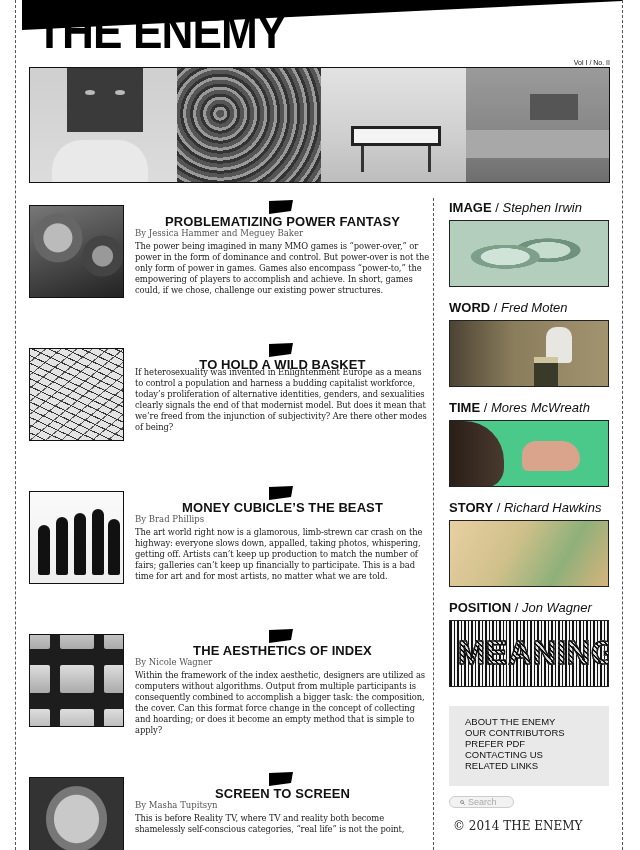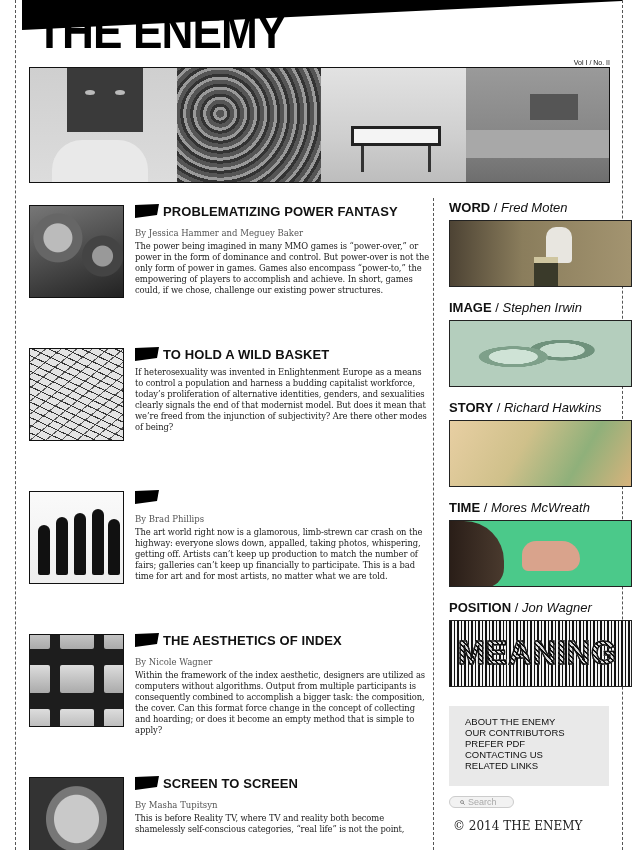--- a/index.html
+++ b/index.html
@@ -33,21 +33,21 @@
     .hero-3 .gurney { position: absolute; left: 30px; top: 58px; width: 90px; height: 20px; background: #f4f4f4; border: 3px solid #222; }
     .hero-3 .legs { position: absolute; left: 40px; top: 78px; width: 70px; height: 26px; border-left: 3px solid #333; border-right: 3px solid #333; }
     .hero-4 { width: 143px; background: linear-gradient(180deg,#9a9a9a 0%, #888 55%, #6e6e6e 100%); }
     .hero-4 .counter { position: absolute; left: 0; top: 62px; width: 100%; height: 28px; background: #a8a8a8; }
     .hero-4 .window { position: absolute; left: 64px; top: 26px; width: 48px; height: 26px; background: #555; }
 
     .articles { position: absolute; left: 29px; top: 200px; width: 395px; }
     .article { position: relative; height: 143px; }
     .article-thumb { position: absolute; left: 0; top: 5px; width: 95px; height: 93px; border: 1px solid #111; overflow: hidden; }
     .article-body { position: absolute; left: 106px; top: 0; width: 295px; }
-    .article-head { display: flex; align-items: center; height: 22px; }
+    .article-head { display: flex; align-items: center; height: 22px; flex-direction: column; }
     .flag-icon { width: 24px; height: 14px; margin-right: 4px; flex: 0 0 auto; }
     .article-title {
       font-family: "Liberation Sans", sans-serif; font-weight: bold; font-size: 13px;
       color: #111; letter-spacing: 0.1px; white-space: nowrap; cursor: pointer;
     }
     .article-byline { font-size: 8.5px; color: #555; margin-top: 5px; line-height: 12px; }
     .article-text { font-size: 8.4px; line-height: 11px; color: #222; margin-top: 2px; letter-spacing: -0.1px; }
 
     .thumb-1 { background: radial-gradient(circle at 30% 35%, #bbb 0 14px, #666 15px 24px, transparent 25px), radial-gradient(circle at 78% 55%, #999 0 10px, #444 11px 20px, transparent 21px), linear-gradient(160deg,#777,#222); }
     .thumb-2 { background: repeating-linear-gradient(25deg, transparent 0 6px, #333 6px 7px), repeating-linear-gradient(-40deg, transparent 0 9px, #555 9px 10px), #e4e4e4; }
@@ -55,21 +55,21 @@
     .thumb-3 .fig { position: absolute; bottom: 8px; width: 12px; height: 58px; background: #111; border-radius: 6px 6px 2px 2px; }
     .thumb-4 { background: #1d1d1d; }
     .thumb-4 .folder { position: absolute; width: 34px; height: 28px; background: linear-gradient(180deg,#ddd,#aaa); border-radius: 2px; }
     .thumb-5 { background: radial-gradient(ellipse at 50% 45%, #c9c9c9 0 22px, #777 23px 30px, #333 31px); }
 
     .sidebar { position: absolute; left: 449px; top: 198px; width: 160px; }
     .feature { height: 100px; position: relative; }
     .feature-label { font-family: "Liberation Sans", sans-serif; font-size: 13px; color: #111; height: 20px; line-height: 20px; white-space: nowrap; }
     .feature-label .cat { font-weight: bold; }
     .feature-label .author { font-style: italic; }
-    .feature-img { position: absolute; left: 0; top: 22px; width: 183px; height: 67px; border: 1px solid #222; overflow: hidden; cursor: pointer; }
+    .feature-img { position: absolute; left: 0; top: 22px; width: 160px; height: 67px; border: 1px solid #222; overflow: hidden; cursor: pointer; }
     .img-image { background: radial-gradient(ellipse at 35% 55%, #cfe3d6 0 24px, #7ea08a 25px 34px, transparent 35px), radial-gradient(ellipse at 62% 45%, #c6dccd 0 22px, #6f927c 23px 32px, transparent 33px), #b4cebd; }
     .img-word { background: linear-gradient(90deg,#4d4334 0%, #8a7d5c 40%, #a39470 100%); }
     .img-word .podium { position: absolute; left: 84px; top: 36px; width: 24px; height: 30px; background: #3a3a2a; border-top: 6px solid #cfc6a0; }
     .img-word .man { position: absolute; left: 96px; top: 6px; width: 26px; height: 36px; background: #e8e6e0; border-radius: 10px 10px 4px 4px; }
     .img-time { background: #4bc98a; }
     .img-time .face { position: absolute; left: 0; top: 0; width: 54px; height: 67px; background: linear-gradient(90deg,#2a1e18,#4a3a2e); border-radius: 0 40px 20px 0; }
     .img-time .thumb { position: absolute; left: 72px; top: 20px; width: 58px; height: 30px; background: #d9a38c; border-radius: 14px 18px 12px 6px; }
     .img-story { background: linear-gradient(120deg,#e8cfa3 0%, #cfc08a 40%, #8fb07a 70%, #d7b37c 100%); }
     .img-position { background: repeating-linear-gradient(90deg,#111 0 1.5px,#f4f4f4 1.5px 3.5px); }
     .img-position .word {
@@ -154,20 +154,21 @@
       <div class="fig" style="left:26px"></div>
       <div class="fig" style="left:44px;height:62px"></div>
       <div class="fig" style="left:62px;height:66px"></div>
       <div class="fig" style="left:78px;height:56px"></div>
     </div>
     <div class="article-body">
       <div class="article-head">
         <svg class="flag-icon" viewBox="0 0 24 14">
             <polygon points="0,1 24,0 22,11 0,14" fill="#000"></polygon>
           </svg>
+        <span class="article-title">MONEY CUBICLE’S THE BEAST</span>
       </div>
       <div class="article-byline">By Brad Phillips</div>
       <p class="article-text">The art world right now is a glamorous, limb-strewn car crash on the highway: everyone slows down, appalled, taking photos, whispering, getting off. Artists can’t keep up production to match the number of fairs; galleries can’t keep up financially to participate. This is a bad time for art and for most artists, no matter what we are told.</p>
     </div>
   </article>
 
   <article class="article">
     <div class="article-thumb thumb-4">
       <div class="folder" style="left:-14px;top:-14px"></div>
       <div class="folder" style="left:30px;top:-14px"></div>
@@ -202,50 +203,50 @@
       </div>
       <div class="article-byline">By Masha Tupitsyn</div>
       <p class="article-text">This is before Reality TV, where TV and reality both become shamelessly self-conscious categories, “real life” is not the point,</p>
     </div>
   </article>
 </main>
 
 <aside class="sidebar">
   <div class="feature">
     <div class="feature-label">
+      <span class="cat">IMAGE</span><span> / </span><span class="author">Stephen Irwin</span>
+    </div>
+    <div class="feature-img img-image"></div>
+  </div>
+
+  <div class="feature">
+    <div class="feature-label">
       <span class="cat">WORD</span><span> / </span><span class="author">Fred Moten</span>
     </div>
     <div class="feature-img img-word">
       <div class="man"></div>
       <div class="podium"></div>
     </div>
   </div>
 
   <div class="feature">
     <div class="feature-label">
-      <span class="cat">IMAGE</span><span> / </span><span class="author">Stephen Irwin</span>
-    </div>
-    <div class="feature-img img-image"></div>
-  </div>
-
-  <div class="feature">
-    <div class="feature-label">
-      <span class="cat">STORY</span><span> / </span><span class="author">Richard Hawkins</span>
-    </div>
-    <div class="feature-img img-story"></div>
-  </div>
-
-  <div class="feature">
-    <div class="feature-label">
       <span class="cat">TIME</span><span> / </span><span class="author">Mores McWreath</span>
     </div>
     <div class="feature-img img-time">
       <div class="face"></div>
       <div class="thumb"></div>
     </div>
+  </div>
+
+  <div class="feature">
+    <div class="feature-label">
+      <span class="cat">STORY</span><span> / </span><span class="author">Richard Hawkins</span>
+    </div>
+    <div class="feature-img img-story"></div>
   </div>
 
   <div class="feature">
     <div class="feature-label">
       <span class="cat">POSITION</span><span> / </span><span class="author">Jon Wagner</span>
     </div>
     <div class="feature-img img-position">
       <div class="word">MEANING</div>
     </div>
   </div>

